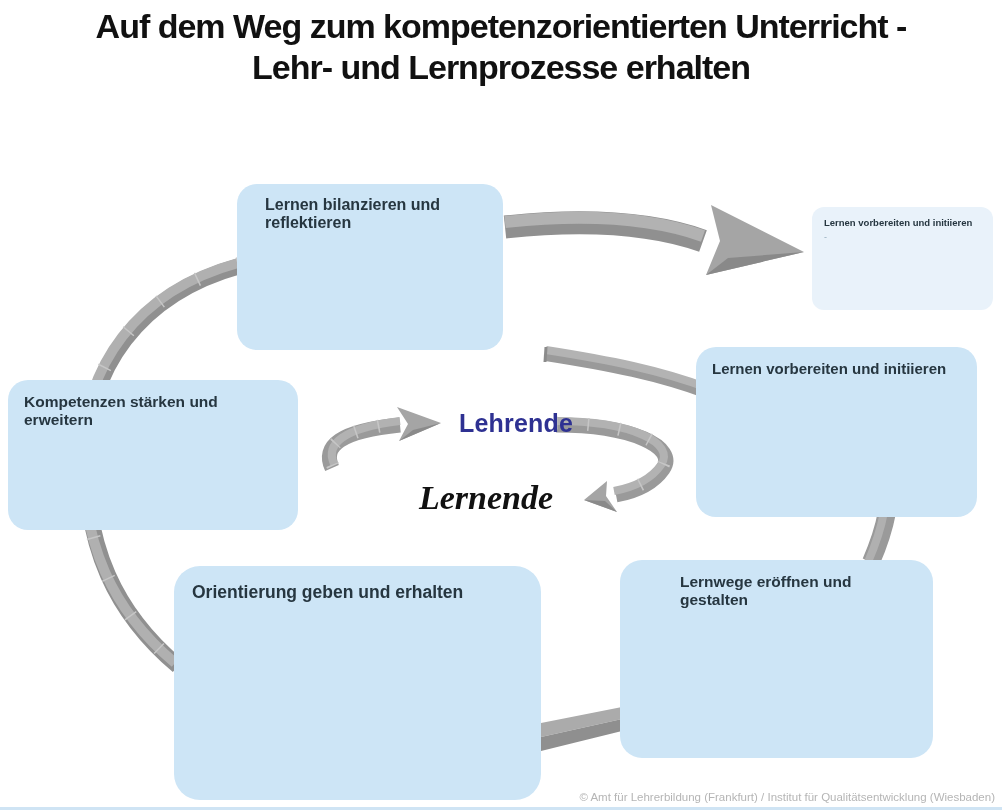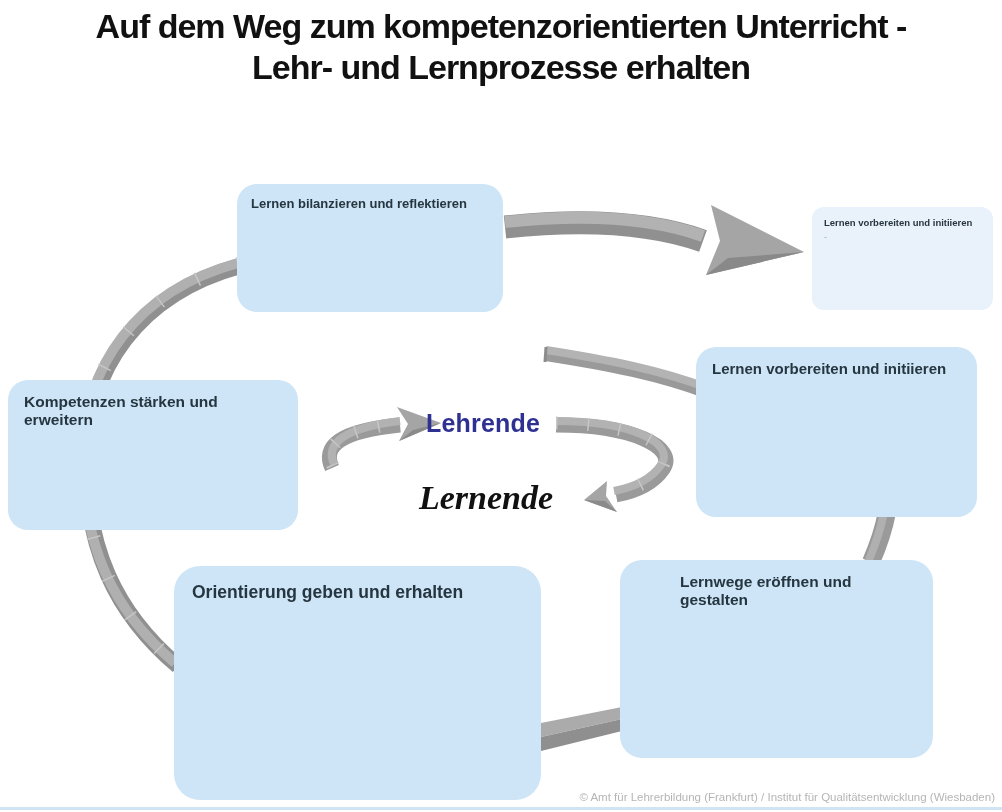--- a/index.html
+++ b/index.html
@@ -11,35 +11,35 @@
     position:absolute; top:6px; left:0; width:100%; text-align:center;
     font-weight:700; font-size:34px; line-height:1.2; letter-spacing:-1px;
     color:var(--title-text,#111111); z-index:3;
   }
   .arrows { position:absolute; left:0; top:0; z-index:1; }
   .box {
     position:absolute; background:var(--box-fill,#cde5f6); border-radius:20px;
     color:var(--box-text,#263640); font-weight:700; z-index:2; box-sizing:border-box;
   }
   .box .label { padding:13px 16px; }
-  #box-bilanzieren { left:237px; top:184px; width:266px; height:128px; font-size:13px; }
+  #box-bilanzieren { left:237px; top:184px; width:266px; height:166px; font-size:16px;padding-left:14px; }
   #box-bilanzieren .label { padding:12px 14px; }
   #box-vorbereiten-small {
     left:812px; top:207px; width:181px; height:103px;
     background:var(--box-fill-light,#e9f2fa); border-radius:12px; font-size:9.5px;
   }
   #box-vorbereiten-small .label { padding:10px 12px 4px 12px; }
   #box-vorbereiten-small .note { padding:0 12px; font-size:9px; color:#93abbc; font-weight:400; }
   #box-vorbereiten { left:696px; top:347px; width:281px; height:170px; font-size:15px; }
   #box-kompetenzen { left:8px; top:380px; width:290px; height:150px; font-size:15.5px; }
   #box-orientierung { left:174px; top:566px; width:367px; height:234px; font-size:17.5px; border-radius:26px; }
   #box-orientierung .label { padding:16px 18px; }
   #box-lernwege { left:620px; top:560px; width:313px; height:198px; font-size:15.5px; border-radius:22px;padding-left:44px; }
   .teachers {
-    position:absolute; left:426px; top:409px; font-size:25px; font-weight:700;
+    position:absolute; left:459px; top:409px; font-size:25px; font-weight:700;
     color:var(--teachers-text,#2e3192); letter-spacing:0.2px; z-index:3;
   }
   .learners {
     position:absolute; left:419px; top:479px; font-size:34px; font-weight:700;
     font-family:"Liberation Serif", serif; font-style:italic;
     color:var(--learners-text,#111111); z-index:3;
   }
   .footer {
     position:absolute; right:7px; top:791px; font-size:11.5px;
     color:var(--footer-text,#b5b5b5); z-index:3;

